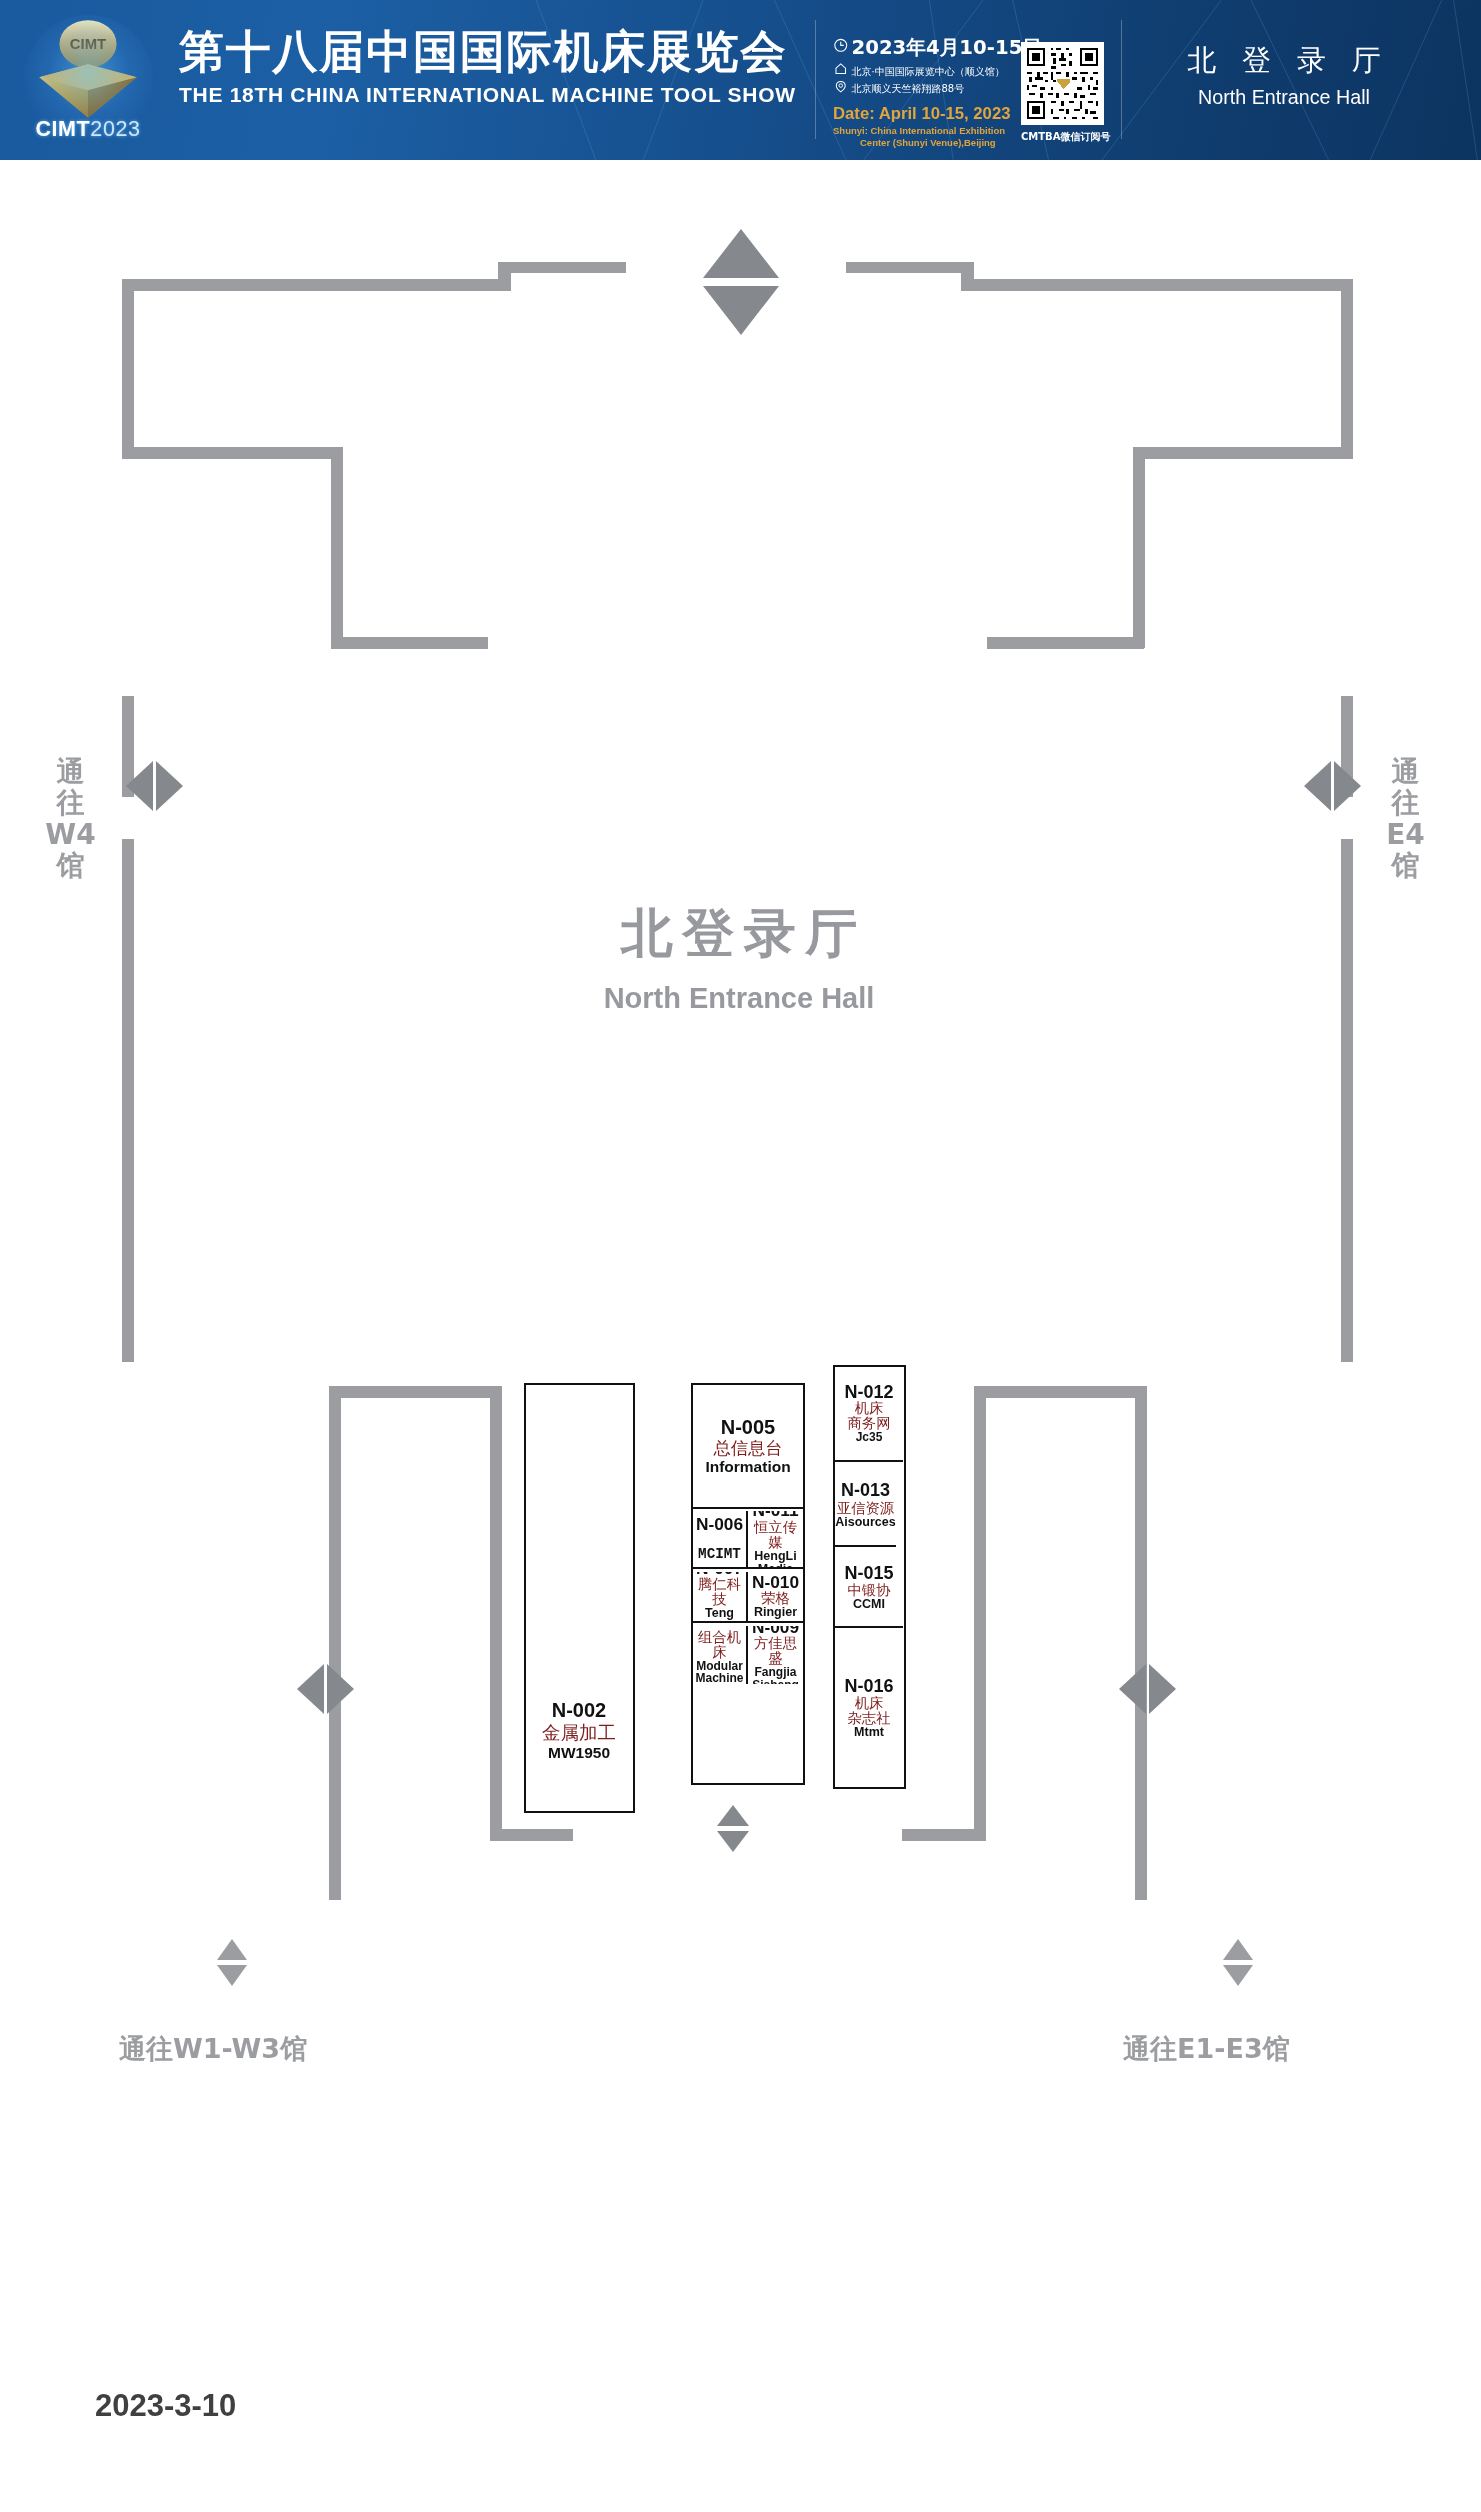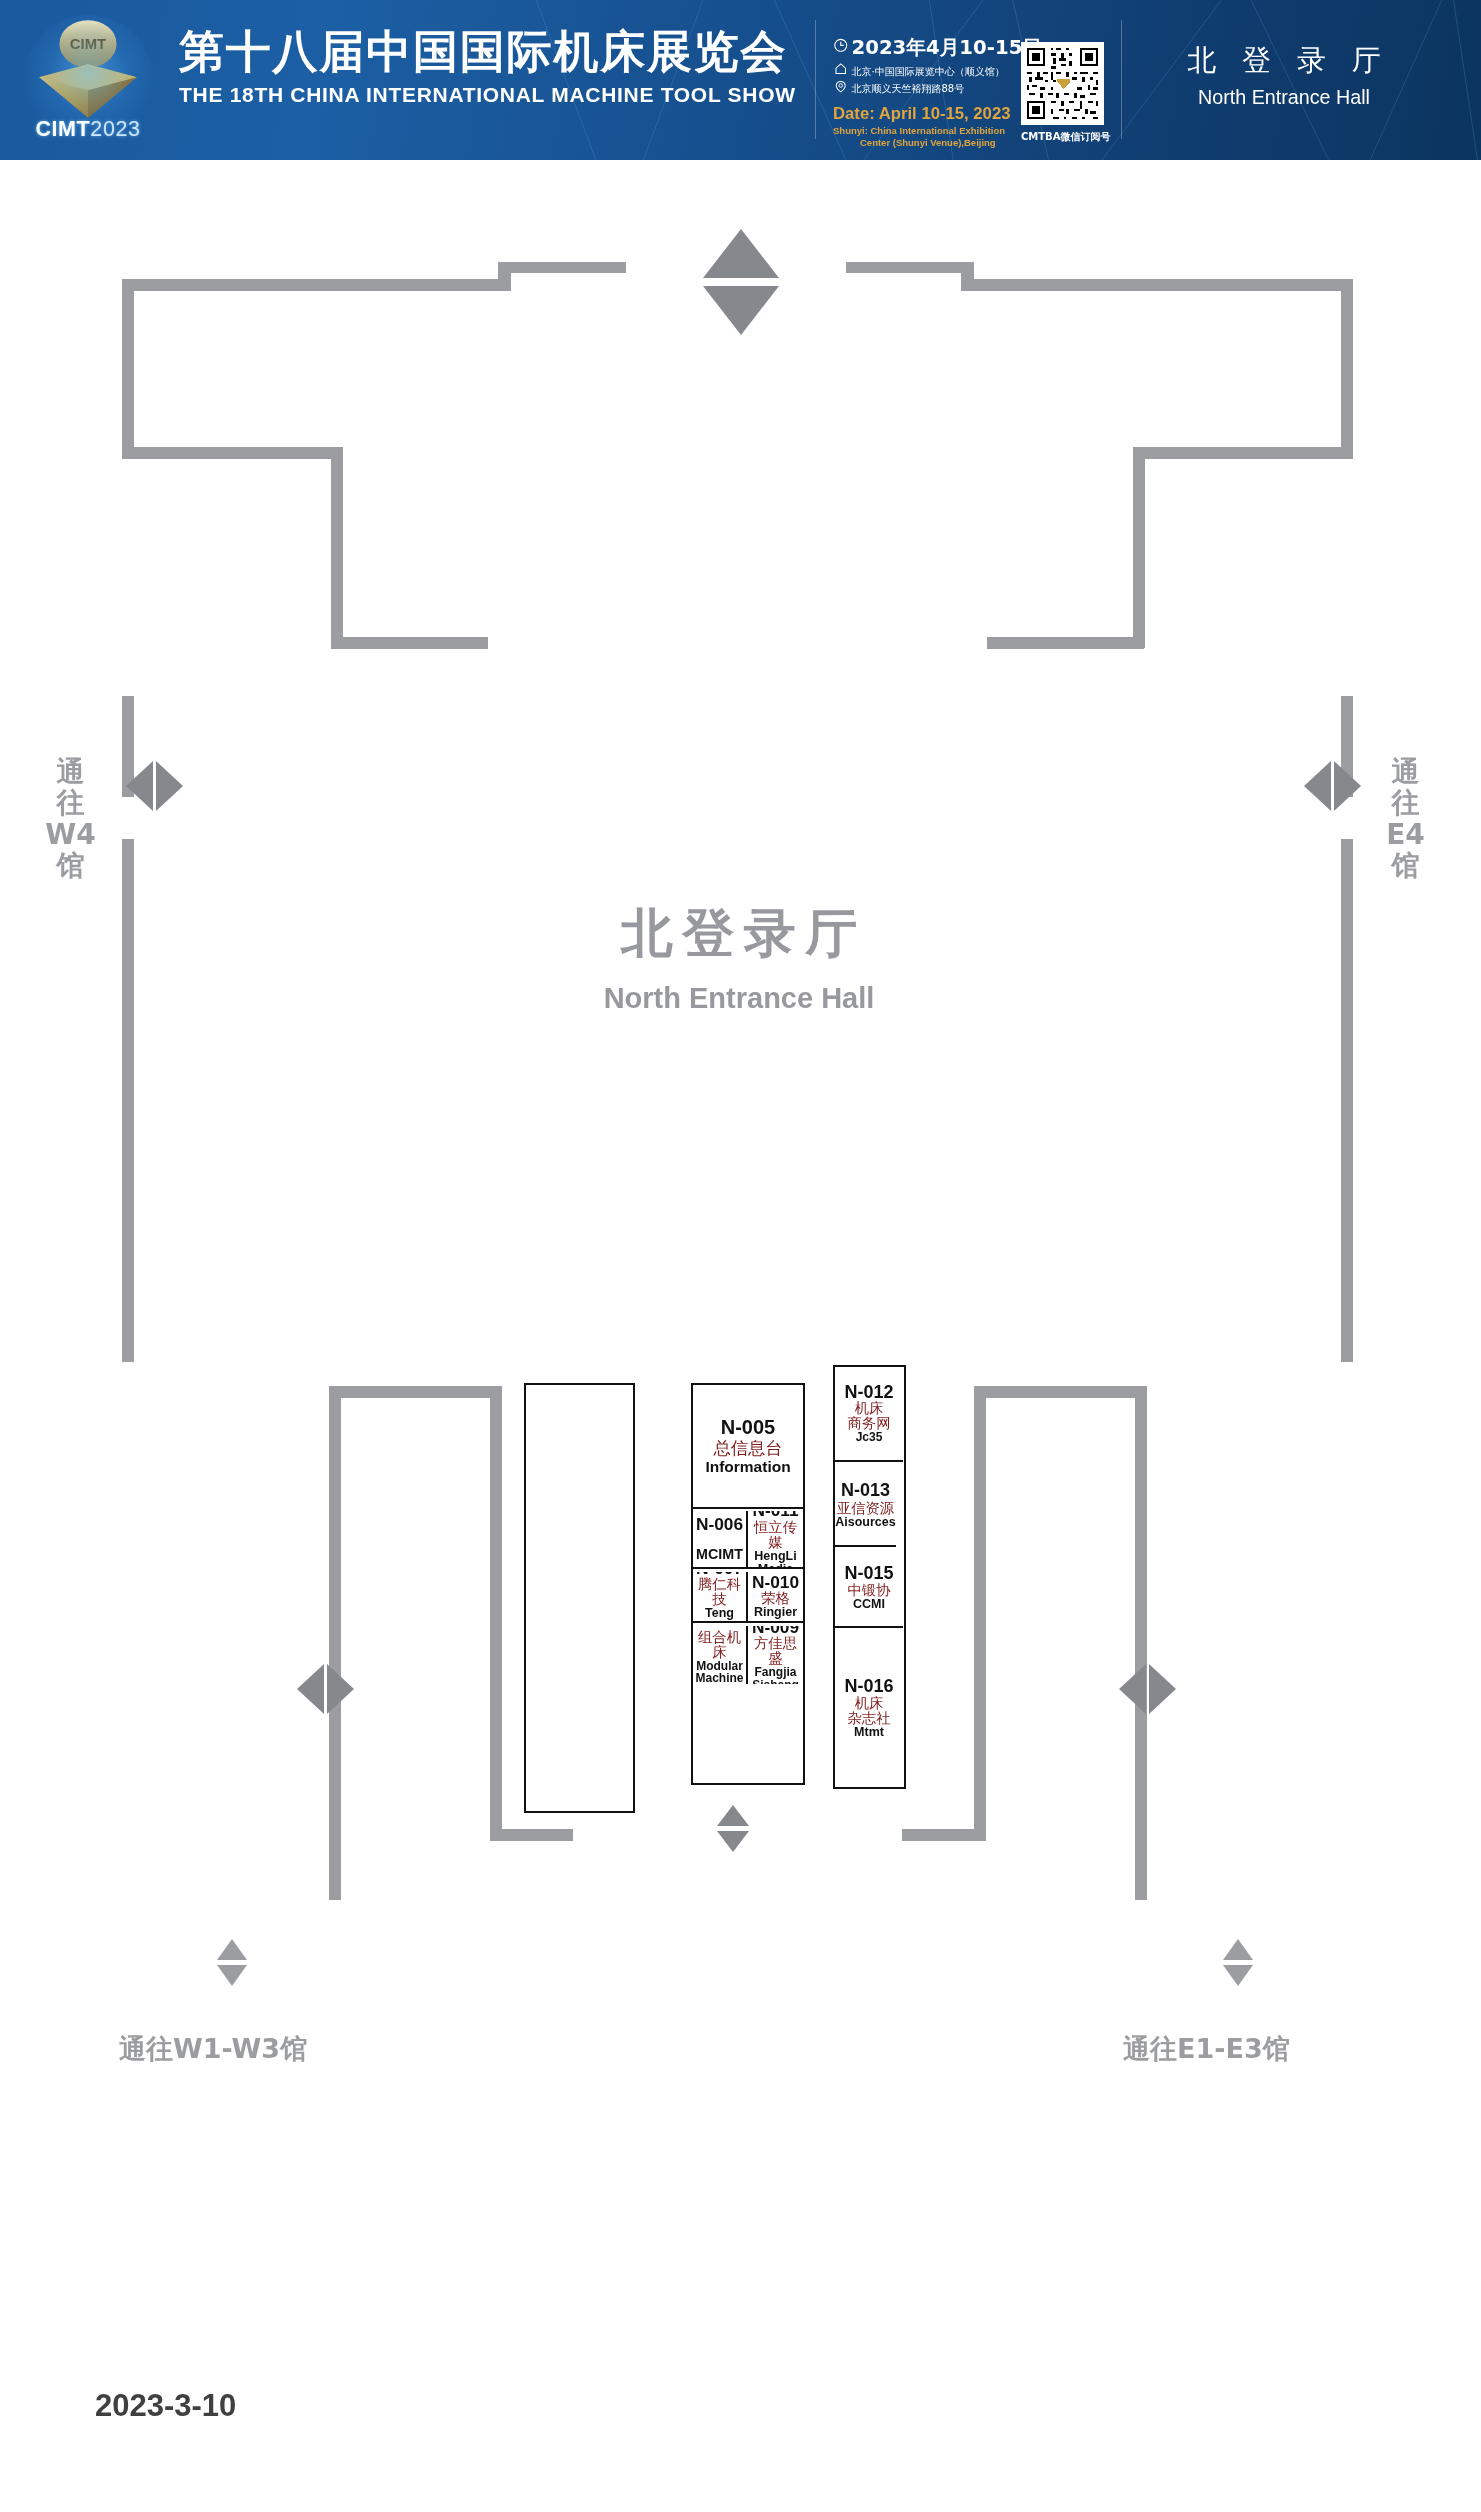--- a/index.html
+++ b/index.html
@@ -369,32 +369,37 @@
 
   <div class="tri sup" style="left:217px;top:1779px;"></div>
   <div class="tri sdn" style="left:217px;top:1805px;"></div>
   <div class="tri sup" style="left:1223px;top:1779px;"></div>
   <div class="tri sdn" style="left:1223px;top:1805px;"></div>
 
   <div class="botlbl" style="left:119px;top:1871px;">通往W1-W3馆</div>
   <div class="botlbl" style="left:1123px;top:1871px;">通往E1-E3馆</div>
 
   <div class="boothgrp" style="left:524px;top:1223px;width:111px;height:430px;">
+    <div class="booth" style="left:0;top:265px;width:106px;height:161px;">
+      <div class="num" style="font-size:20px;">N-002</div>
+      <div class="cn" style="font-size:18.5px;margin-top:3px;">金属加工</div>
+      <div class="en" style="font-size:15.5px;margin-top:2.4px;">MW1950</div>
+    </div>
   </div>
 
   <div class="boothgrp" style="left:691px;top:1223px;width:114px;height:402px;">
     <div class="booth bb-b" style="left:0;top:0;width:110px;height:124px;">
       <div class="num" style="font-size:20px;">N-005</div>
       <div class="cn" style="font-size:17.3px;margin-top:2.4px;">总信息台</div>
       <div class="en" style="font-size:15.5px;margin-top:1.2px;">Information</div>
     </div>
 
     <div class="booth bb-b bb-r" style="left:0;top:126px;width:55px;height:58px;">
       <div class="num" style="font-size:17.3px;">N-006</div>
-      <div class="en" style="font-size:14.3px;margin-top:13px;">MCIMT</div>
+      <div class="en" style="font-size:14.3px;margin-top:13px;font-family:Liberation Mono, monospace;">MCIMT</div>
     </div>
     <div class="booth bb-b" style="left:55px;top:126px;width:55px;height:58px;">
       <div class="num" style="font-size:17.3px;">N-011</div>
       <div class="cn" style="font-size:14.3px;">恒立传媒</div>
       <div class="en" style="font-size:12.5px;">HengLi</div>
       <div class="en" style="font-size:12.5px;">Media</div>
     </div>
 
     <div class="booth bb-b bb-r" style="left:0;top:187px;width:55px;height:51px;">
       <div class="num" style="font-size:17.3px;">N-007</div>

